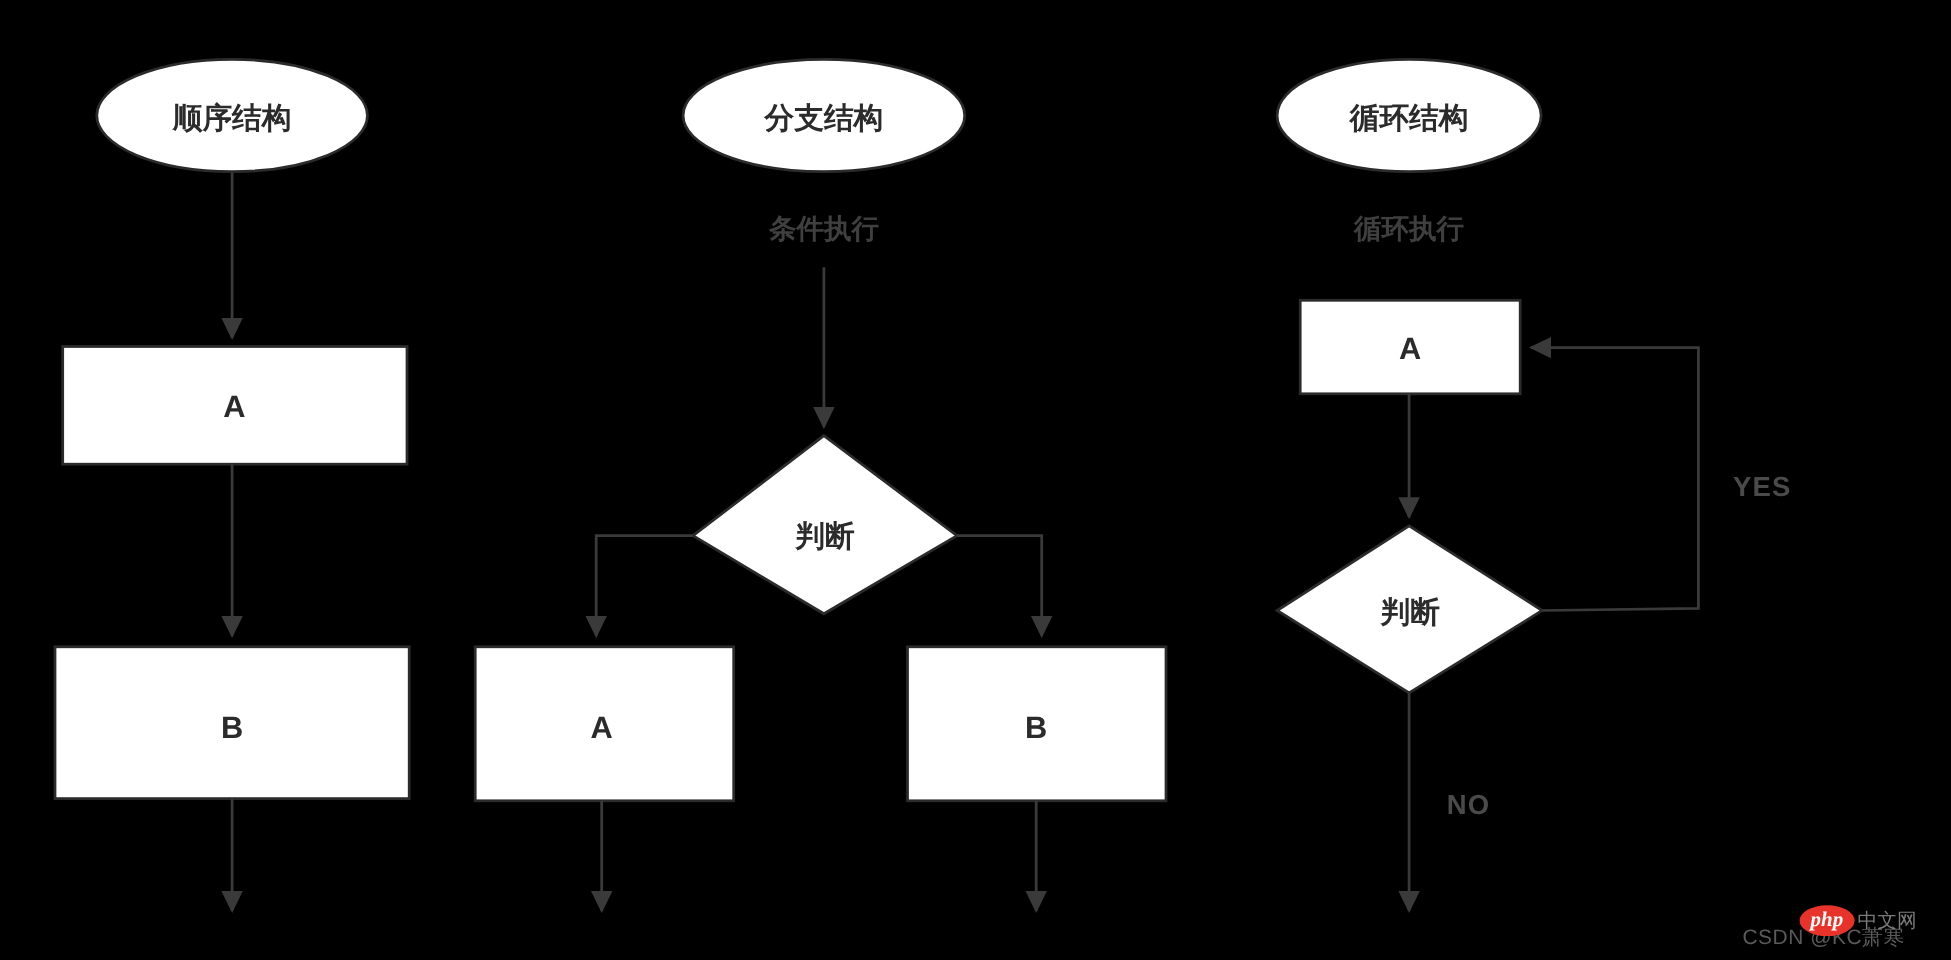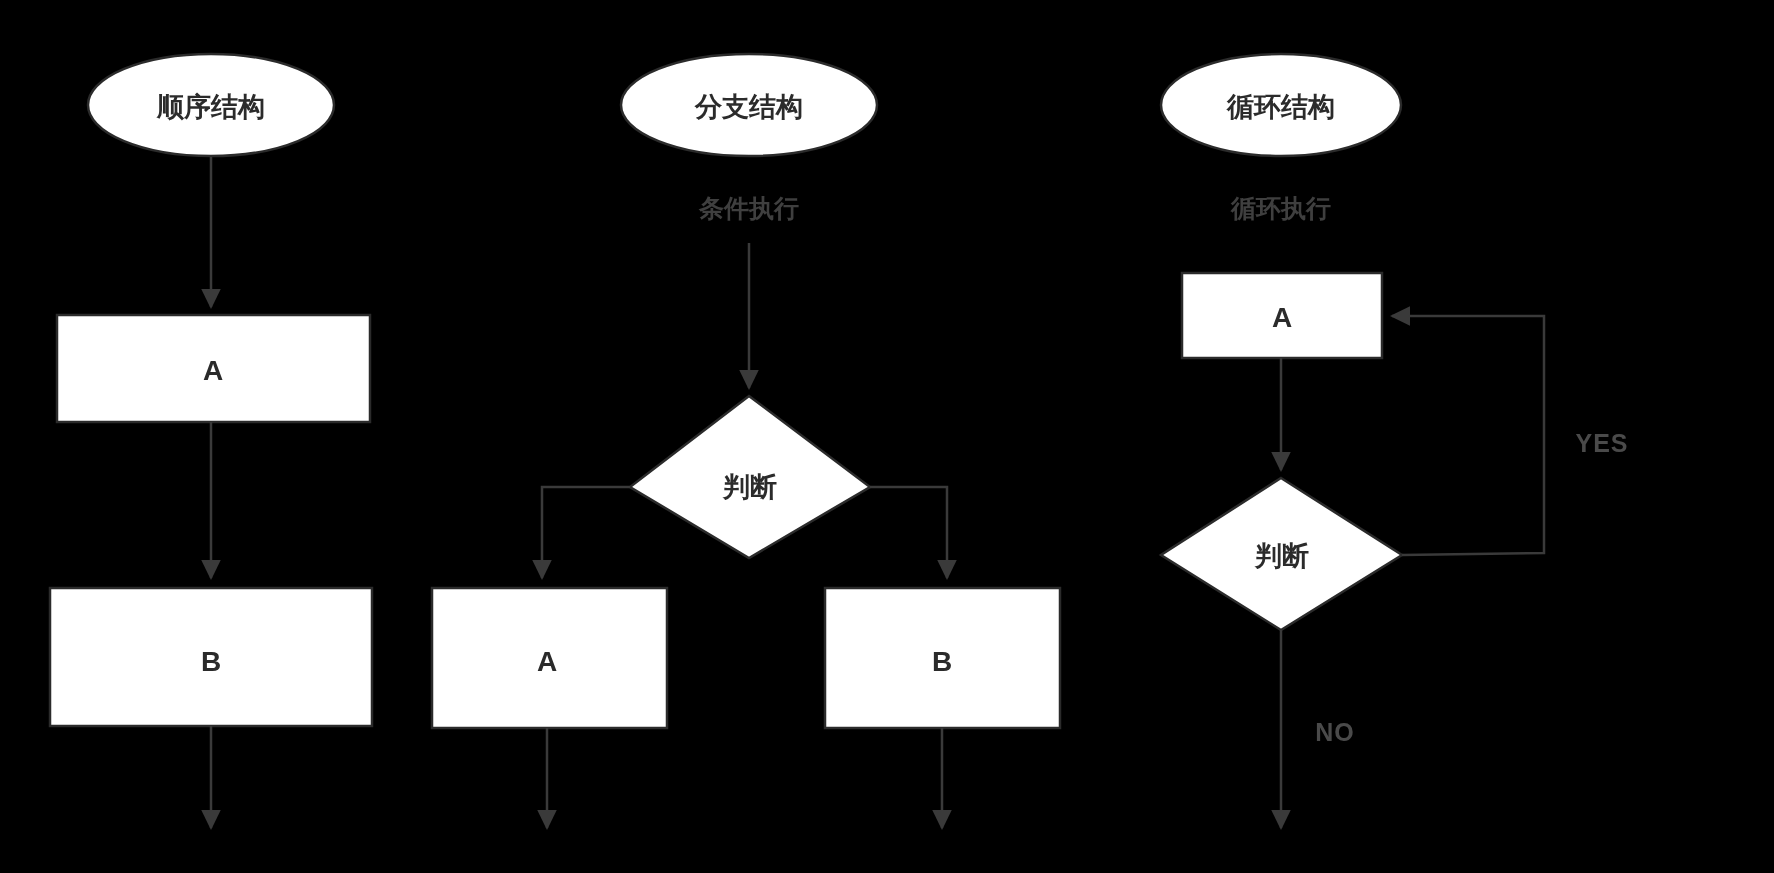--- a/index.html
+++ b/index.html
@@ -183,14 +183,21 @@
       <path class="conn" d="M1402,555 L1544,553 L1544,316 L1392,316" marker-end="url(#arrowhead)"></path>
 
       <text class="edge-label" x="1602" y="443">YES</text>
 
       <line class="conn" x1="1281" y1="630" x2="1281" y2="828" marker-end="url(#arrowhead)"></line>
 
       <text class="edge-label" x="1335" y="732">NO</text>
     </g>
   </svg>
 
+  <div class="watermark">
+    <div class="wm-text">CSDN @KC萧寒</div>
+    <div class="wm-logo">
+      <span class="wm-php">php</span>
+      <span class="wm-cn">中文网</span>
+    </div>
+  </div>
 
 </div>
 
 </body></html>

